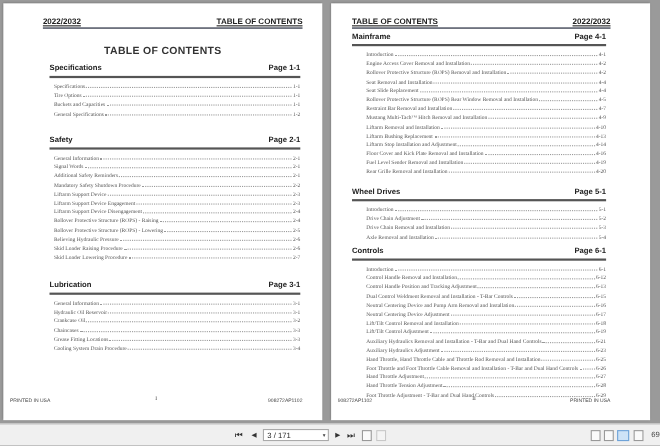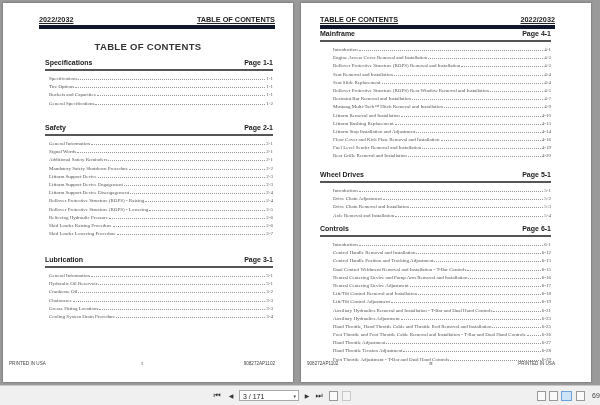--- a/index.html
+++ b/index.html
@@ -1,21 +1,21 @@
 <!DOCTYPE html>
 <html><head>
 <meta charset="utf-8">
 <style>
   html,body{margin:0;padding:0;}
   body{width:600px;height:405px;background:#8f8f8f;position:relative;overflow:hidden;font-family:"Liberation Serif",serif;}
   .viewer{position:absolute;left:0;top:0;width:600px;height:385px;background:#9a9a9a;}
   .page{position:absolute;top:3px;width:290px;height:379px;background:#fff;box-shadow:0 0 2px rgba(0,0,0,.4);}
   .page.left{left:3px;}
   .page.right{left:301px;}
-  .runhead{position:absolute;top:12px;left:36px;right:18px;height:10px;border-bottom:4px solid #0f172a;font-family:"Liberation Sans",sans-serif;font-weight:bold;font-size:7.3px;color:#222;}
+  .runhead{position:absolute;top:12px;left:36px;right:18px;height:10px;border-bottom:1px solid #0f172a;font-family:"Liberation Sans",sans-serif;font-weight:bold;font-size:7.3px;color:#222;}
   .page.right .runhead{left:19px;right:36px;}
   .runhead .l{position:absolute;left:0;top:0;text-decoration:underline;}
   .runhead .r{position:absolute;right:0;top:0;text-decoration:underline;}
   .bigtitle{position:absolute;top:38px;left:0;right:0;text-align:center;font-family:"Liberation Sans",sans-serif;font-weight:bold;font-size:9.5px;color:#333;letter-spacing:.3px;}
   .section{position:absolute;}
   .sechead{height:10px;border-bottom:2px solid #555;font-family:"Liberation Sans",sans-serif;font-weight:bold;font-size:7px;color:#222;position:relative;}
   .sechead .t{position:absolute;left:0;top:0;}
   .sechead .p{position:absolute;right:0;top:0;}
   .entries{margin-top:3px;padding-left:4px;}
   .entry{display:flex;align-items:baseline;font-size:5px;color:#555;height:8.2px;line-height:8.2px;white-space:nowrap;}

